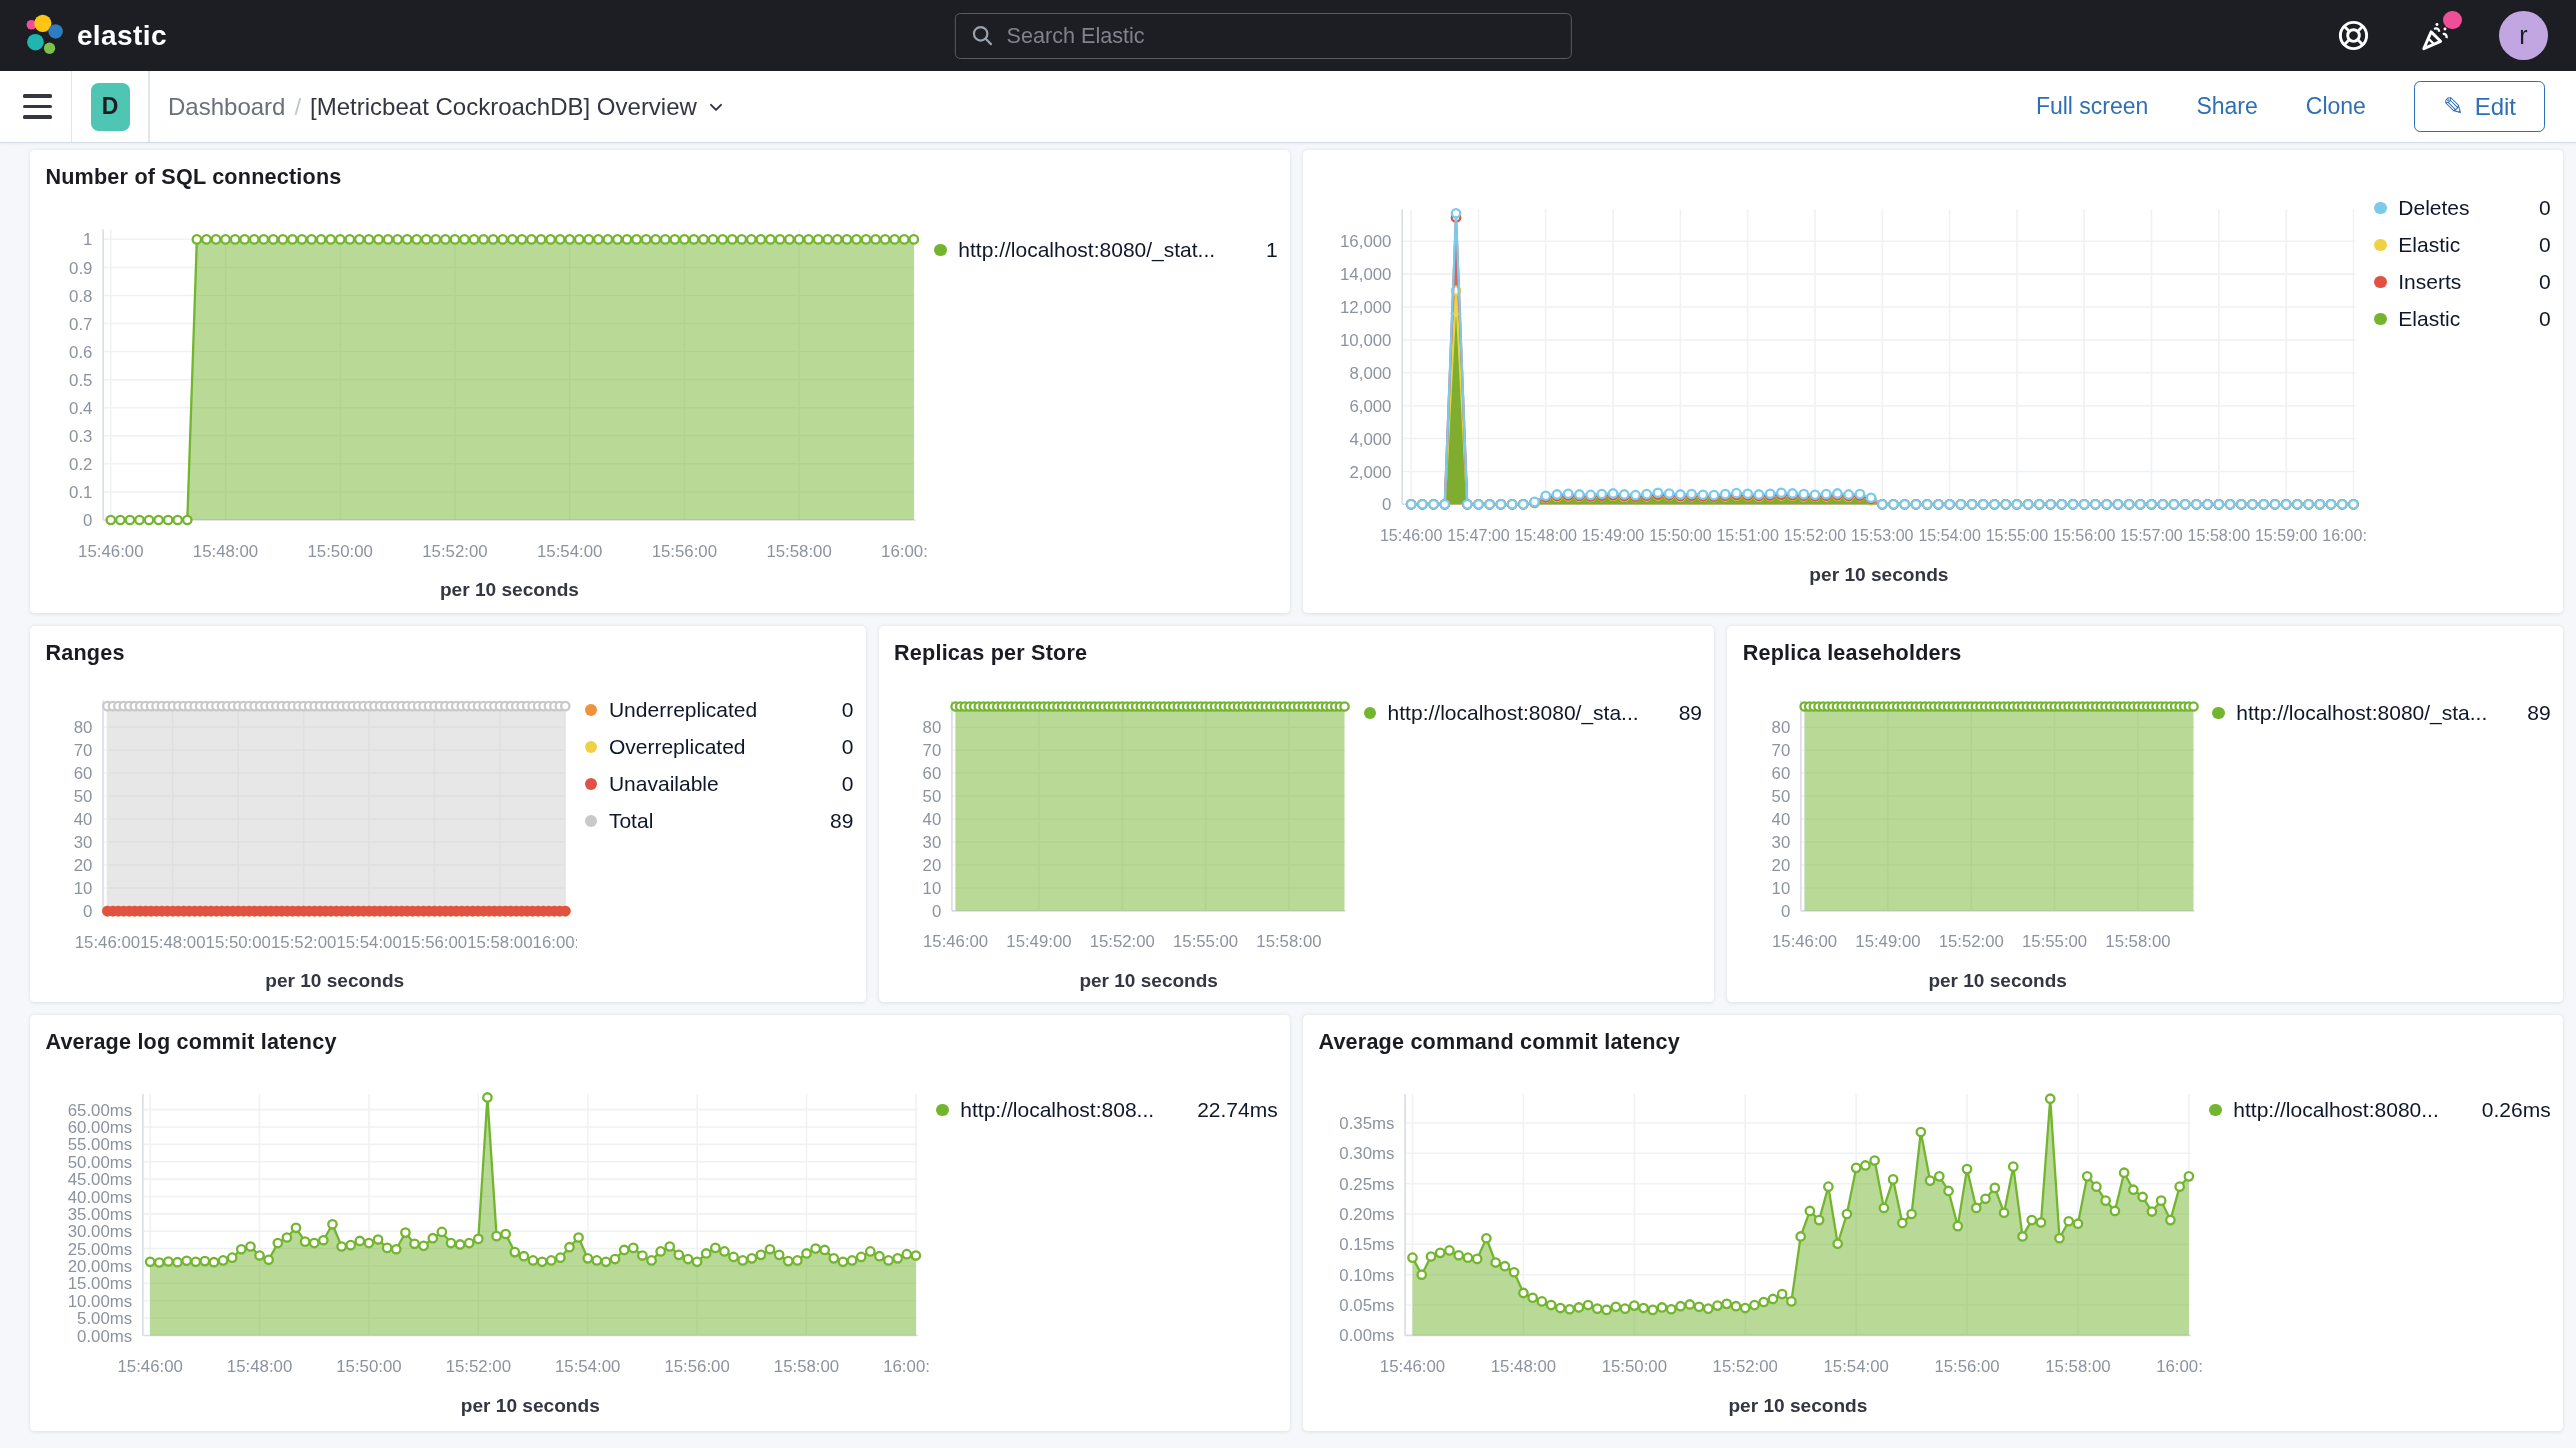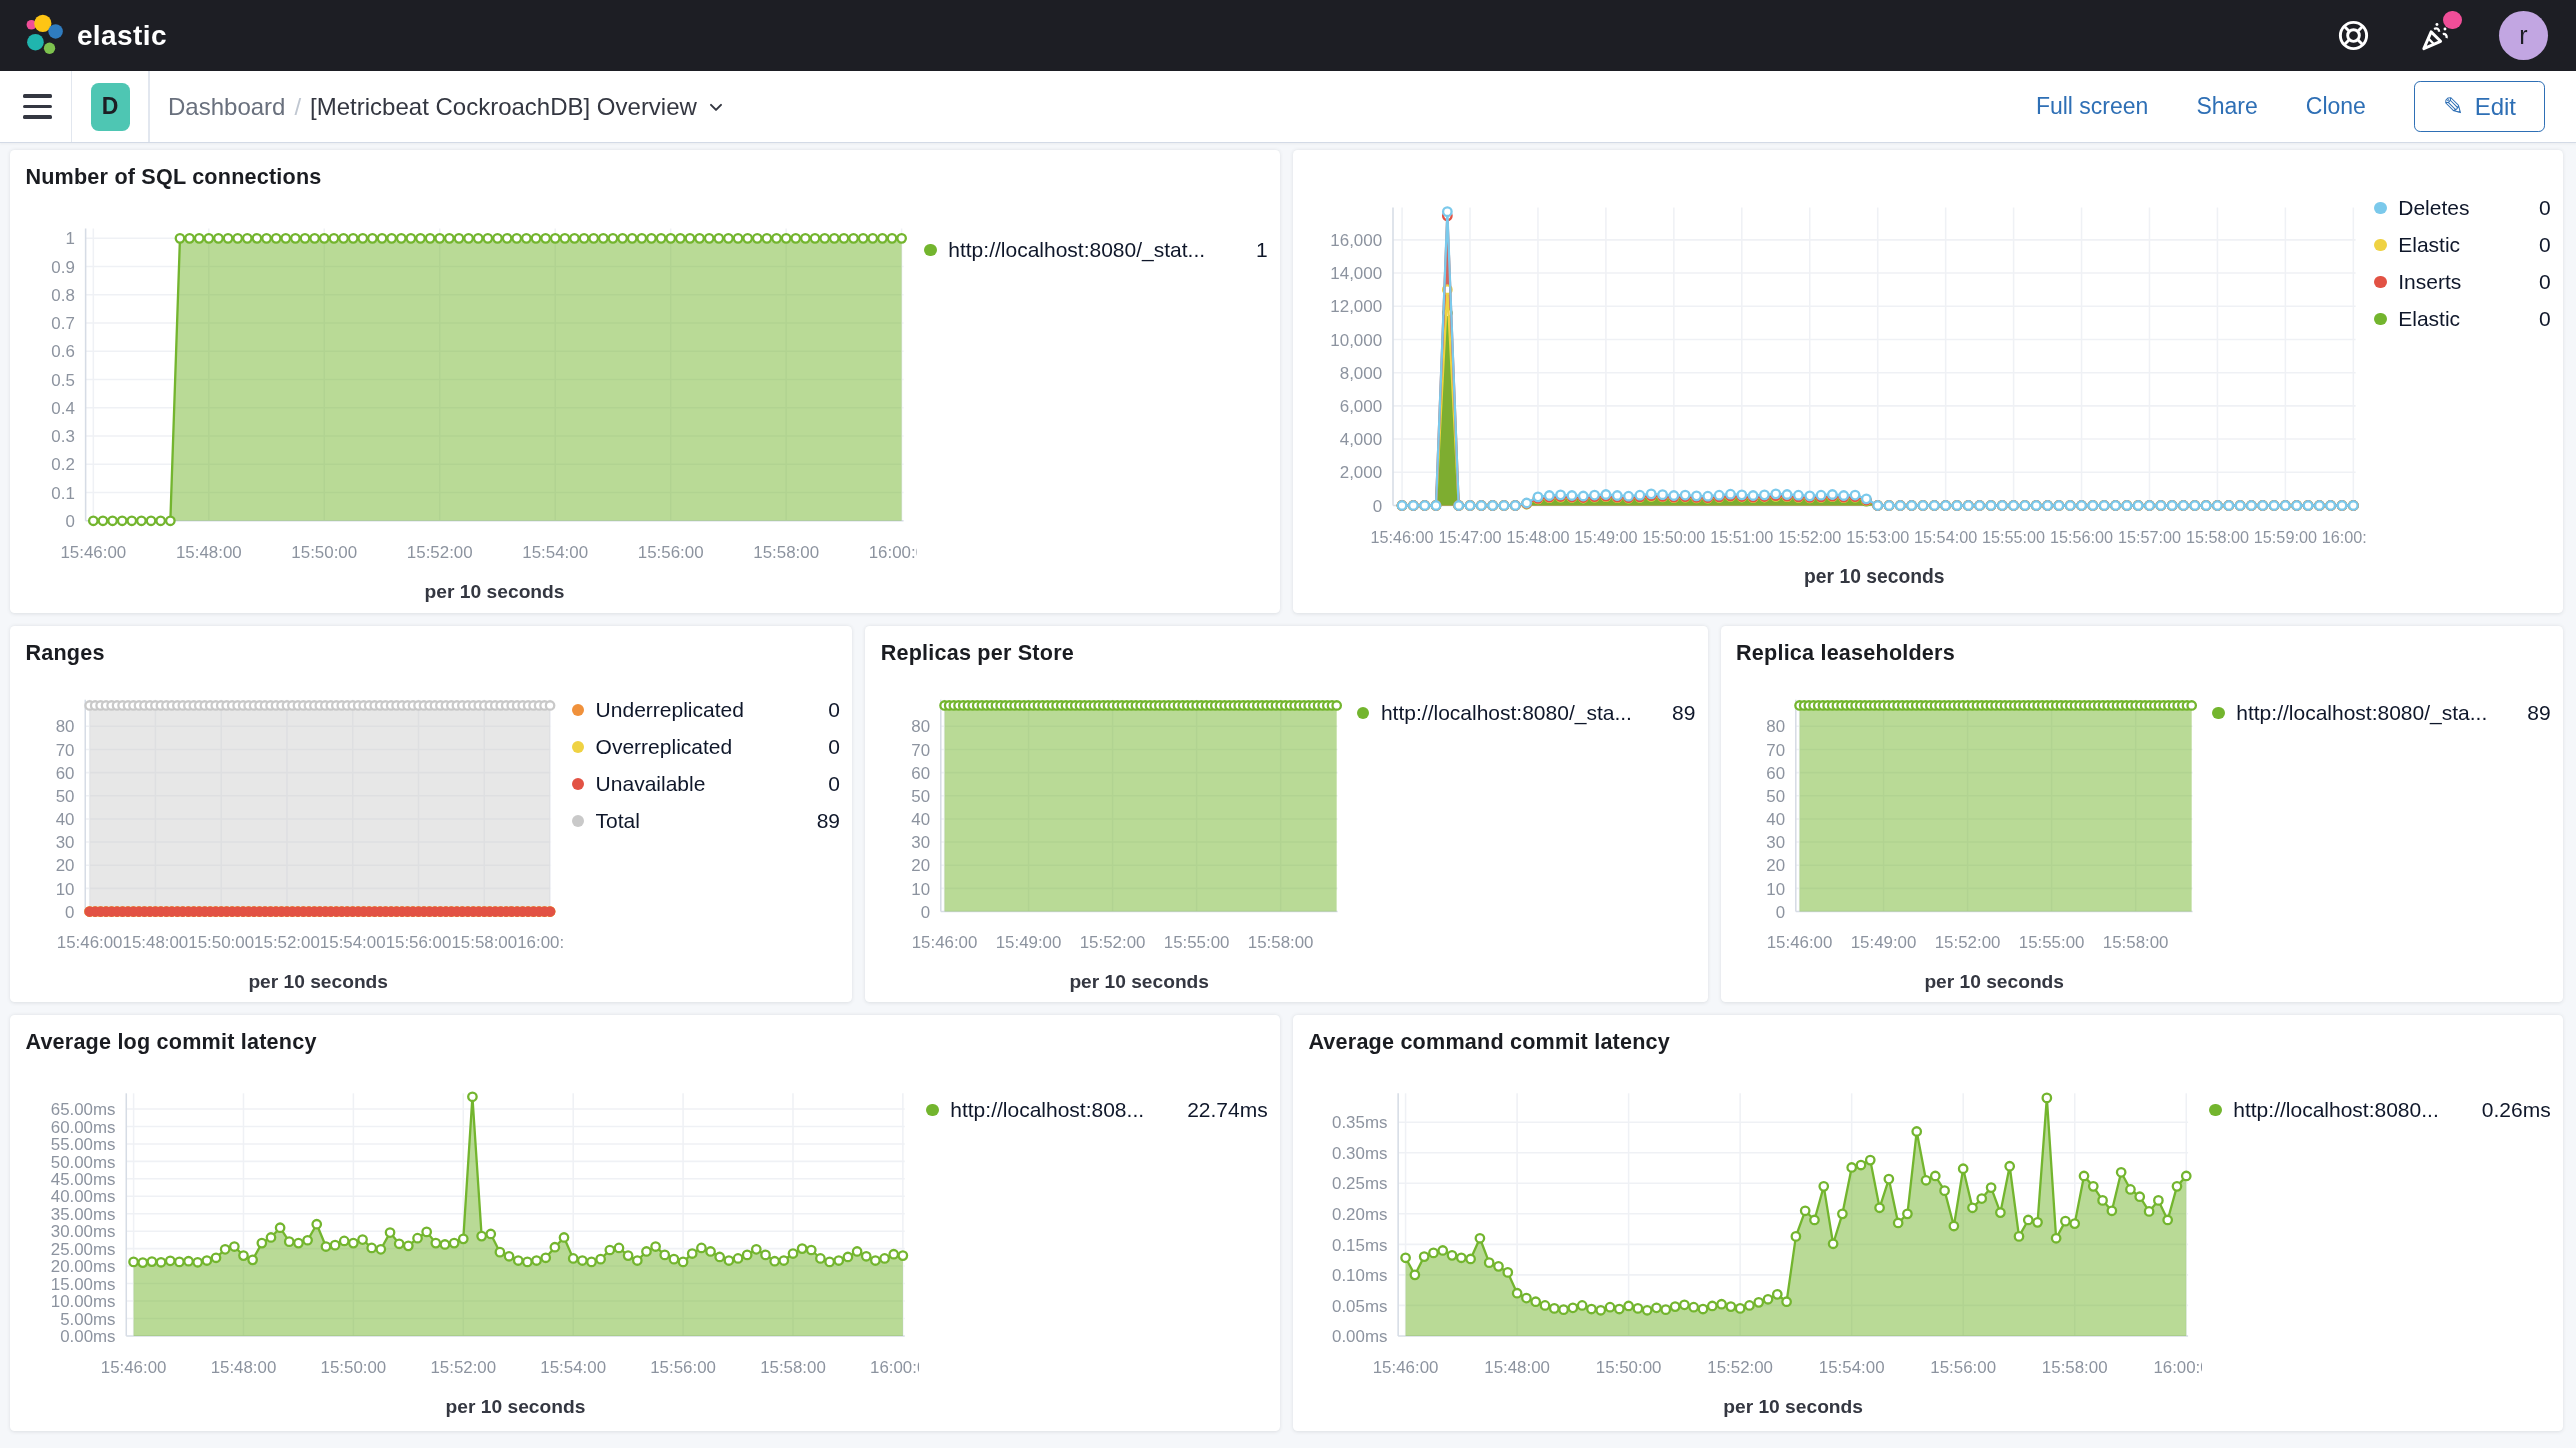--- a/index.html
+++ b/index.html
@@ -67,21 +67,21 @@
     display: flex; align-items: center; gap: 10.8px;
     border: 1.5px solid #2E6FB5; border-radius: 6.2px;
     color: #2E6FB5; font-size: 24px; font-weight: 500;
     padding: 0 28px; height: 51px; background: #FFFFFF; cursor: pointer;
     font-family: inherit;
   }
   .pencil { font-size: 25px; }
 
   
   .grid {
-    padding: 7px 13px 0 10px;
+    padding: 7px 13px 0 30px;
     display: grid; gap: 13px;
     grid-template-columns: repeat(6, 1fr);
     grid-template-rows: 463px 376px 416px;
   }
   .panel {
     background: #FFFFFF; border-radius: 4.6px;
     box-shadow: 0 0.8px 3.9px rgba(52,55,65,.12);
     padding: 12.3px 12.3px 7.7px 12.3px;
     display: flex; flex-direction: column; min-width: 0;
   }
@@ -108,20 +108,27 @@
     <svg width="43" height="43" viewBox="0 0 32 32">
       <circle cx="7" cy="8" r="3.6" fill="#F04E98"></circle>
       <circle cx="15.5" cy="7" r="6.4" fill="#FEC514"></circle>
       <circle cx="25" cy="13" r="5.4" fill="#2F7CC0"></circle>
       <circle cx="10" cy="21" r="6.2" fill="#20B5AE"></circle>
       <circle cx="20.5" cy="25.5" r="4.2" fill="#7DC24E"></circle>
     </svg>
     <span class="brand-name">elastic</span>
   </div>
 
+  <div class="searchwrap">
+    <svg width="26" height="26" viewBox="0 0 24 24">
+      <circle cx="10" cy="10" r="6.2" fill="none" stroke="#9AA2AD" stroke-width="2"></circle>
+      <line x1="14.6" y1="14.6" x2="19.5" y2="19.5" stroke="#9AA2AD" stroke-width="2" stroke-linecap="round"></line>
+    </svg>
+    <input type="text" placeholder="Search Elastic" style="">
+  </div>
 
   <div class="topbar-right">
     <button class="icon-btn">
       <svg width="35" height="35" viewBox="0 0 24 24">
         <circle cx="12" cy="12" r="9" fill="none" stroke="#FFFFFF" stroke-width="2"></circle>
         <circle cx="12" cy="12" r="4" fill="none" stroke="#FFFFFF" stroke-width="2"></circle>
         <line x1="6" y1="6" x2="9.2" y2="9.2" stroke="#FFFFFF" stroke-width="2"></line>
         <line x1="18" y1="6" x2="14.8" y2="9.2" stroke="#FFFFFF" stroke-width="2"></line>
         <line x1="6" y1="18" x2="9.2" y2="14.8" stroke="#FFFFFF" stroke-width="2"></line>
         <line x1="18" y1="18" x2="14.8" y2="14.8" stroke="#FFFFFF" stroke-width="2"></line>

